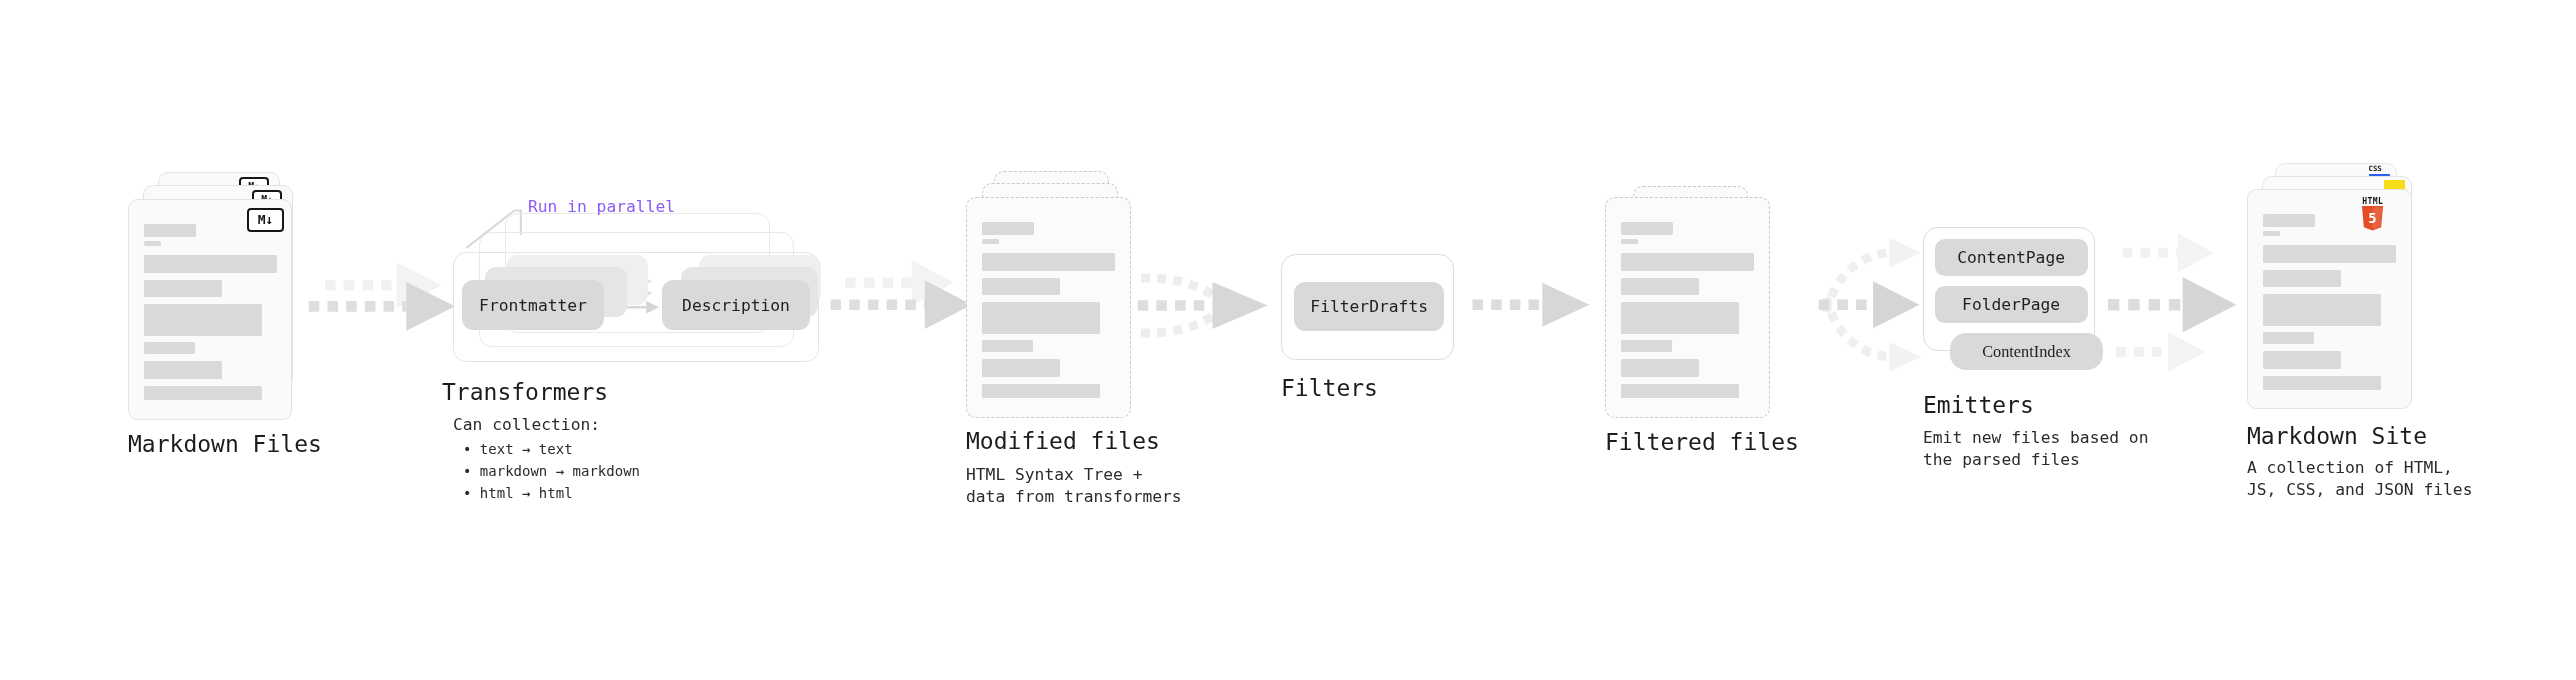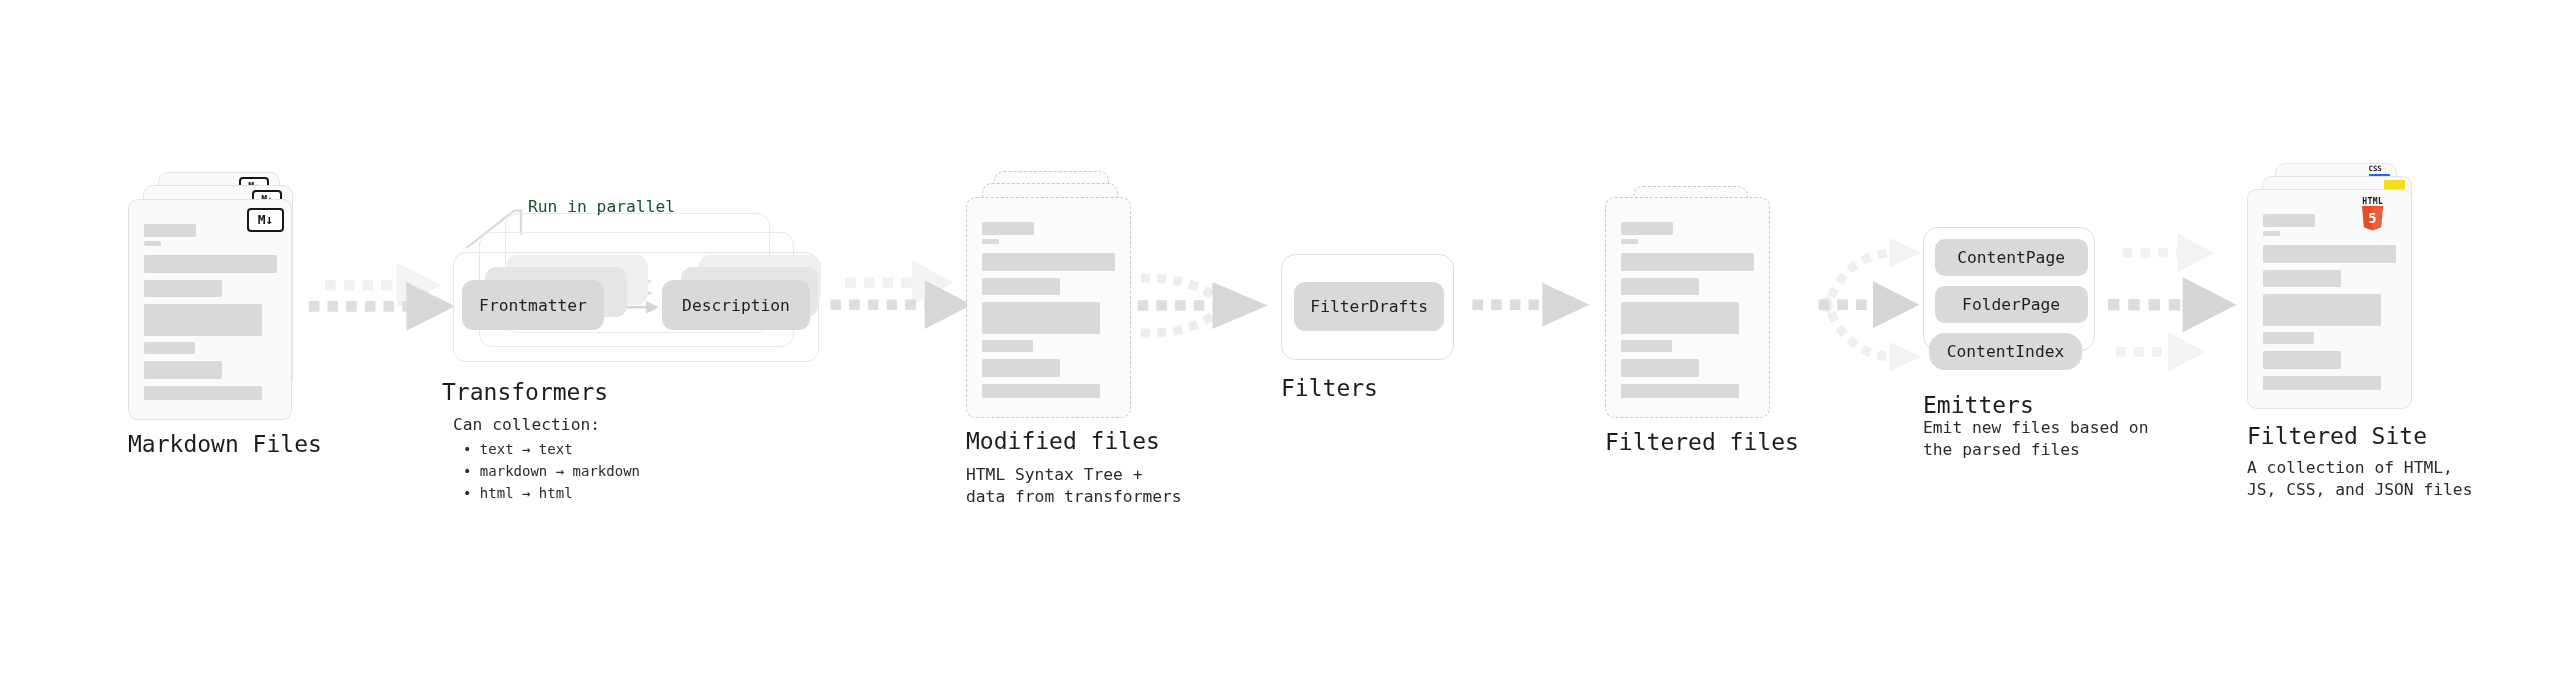--- a/index.html
+++ b/index.html
@@ -10,21 +10,21 @@
   
   .doc{position:absolute;background:#fafafa;border:1.6px solid #e3e3e3;border-radius:9.8px;box-sizing:border-box;}
   .doc.dashed{background:#fbfbfb;border:1.6px dashed #c9c9c9;}
   .bars{position:absolute;left:14.6px;top:0;width:135px;}
   .bar{background:#d9d9d9;border-radius:1.6px;}
 
   
   .label{position:absolute;font-size:23px;font-weight:500;color:#1c1c1c;white-space:nowrap;}
   .subtext{position:absolute;font-size:16.3px;line-height:22px;color:#2b2b2b;white-space:pre-line;}
   .bullet{font-size:14px;line-height:22px;color:#2b2b2b;white-space:pre;}
-  .note{position:absolute;font-size:16.3px;color:#14532d;white-space:nowrap;}
+  .note{position:absolute;font-size:16.3px;color:#8b5cf6;white-space:nowrap;}
 
   
   .panel{position:absolute;background:#ffffff;border:1.6px solid #dcdcdc;border-radius:14.6px;box-sizing:border-box;}
   .outline{position:absolute;background:transparent;border:1.6px solid #e9e9e9;border-radius:13px;box-sizing:border-box;}
 
   
   .pill{position:absolute;background:#d9d9d9;border-radius:11.4px;display:flex;align-items:center;justify-content:center;
         font-size:16.3px;color:#1f1f1f;box-sizing:border-box;white-space:nowrap;}
   .pill.g1{background:#e5e5e5;}
   .pill.g2{background:#efefef;}
@@ -189,24 +189,24 @@
           <div class="bar" style="width: 58%; height: 18px; margin-top: 7.3px; background: rgb(217, 217, 217);"></div>
           <div class="bar" style="width: 88%; height: 14px; margin-top: 6.5px; background: rgb(217, 217, 217);"></div>
         </div>
     </div>
   </div>
   <div class="label" style="left:1605px;top:429px;">Filtered files</div>
 
   <div class="panel" style="left:1923px;top:227px;width:172px;height:124px;">
     <div class="pill" style="left:10.6px;top:10.6px;width:153px;height:37px;border-radius:9.8px;">ContentPage</div>
     <div class="pill" style="left:10.6px;top:58px;width:153px;height:37px;border-radius:9.8px;">FolderPage</div>
-    <div class="pill" style="left:5px;top:105px;width:153px;height:37px;border-radius:16px;">ContentIndex</div>
+    <div class="pill" style="left:26px;top:105px;width:153px;height:37px;border-radius:16px;font-family:Liberation Serif, serif;">ContentIndex</div>
   </div>
   <div class="label" style="left:1923px;top:392px;">Emitters</div>
-  <div class="subtext" style="left:1923px;top:417px;">Emit new files based on
+  <div class="subtext" style="left:1923px;top:427px;">Emit new files based on
 the parsed files</div>
 
   <div>
     <div class="doc" style="left:2275px;top:163px;width:122px;height:187px;">
       <div class="css-badge">
         <div class="css-word">CSS</div>
         <div class="css-bar" style="background: rgb(41, 98, 241);"></div>
       </div>
     </div>
     <div class="doc" style="left:2262px;top:176px;width:150px;height:203px;">
@@ -226,18 +226,18 @@
           <div class="bar" style="width: 13%; height: 4.9px; margin-top: 4.1px; background: rgb(217, 217, 217);"></div>
           <div class="bar" style="width: 99%; height: 18px; margin-top: 9.8px; background: rgb(217, 217, 217);"></div>
           <div class="bar" style="width: 58%; height: 17px; margin-top: 6.5px; background: rgb(217, 217, 217);"></div>
           <div class="bar" style="width: 88%; height: 32px; margin-top: 7.3px; background: rgb(217, 217, 217);"></div>
           <div class="bar" style="width: 38%; height: 12.2px; margin-top: 5.7px; background: rgb(217, 217, 217);"></div>
           <div class="bar" style="width: 58%; height: 18px; margin-top: 7.3px; background: rgb(217, 217, 217);"></div>
           <div class="bar" style="width: 88%; height: 14px; margin-top: 6.5px; background: rgb(217, 217, 217);"></div>
         </div>
     </div>
   </div>
-  <div class="label" style="left:2247px;top:423px;">Filtered Site</div>
+  <div class="label" style="left:2247px;top:423px;">Markdown Site</div>
   <div class="subtext" style="left:2247px;top:457px;">A collection of HTML,
 JS, CSS, and JSON files</div>
 
 </div>
 
 
 </body></html>

